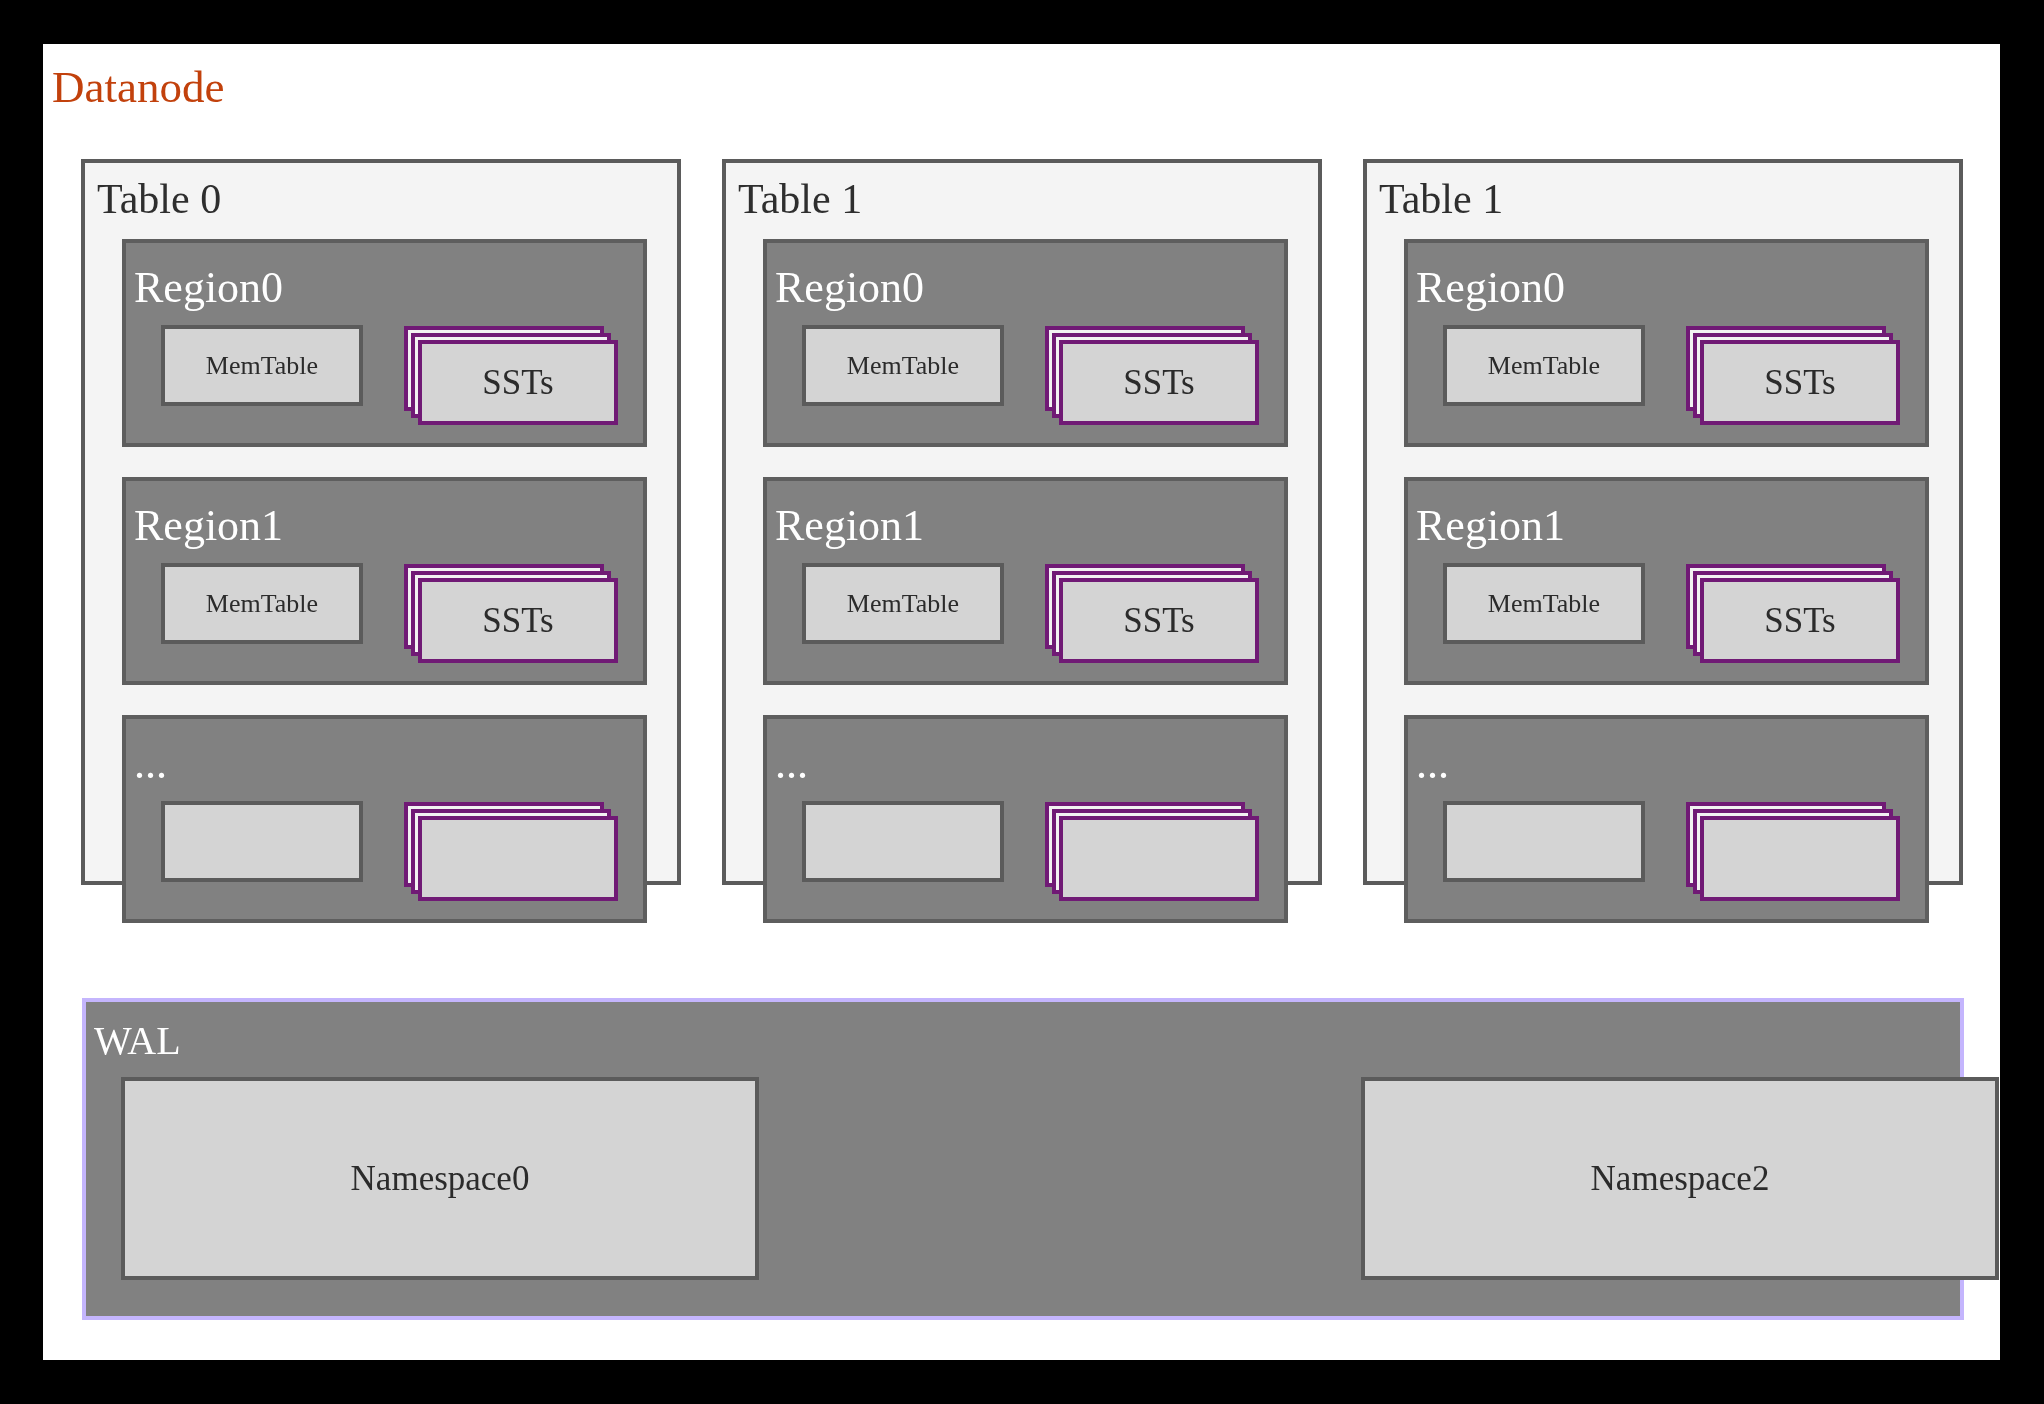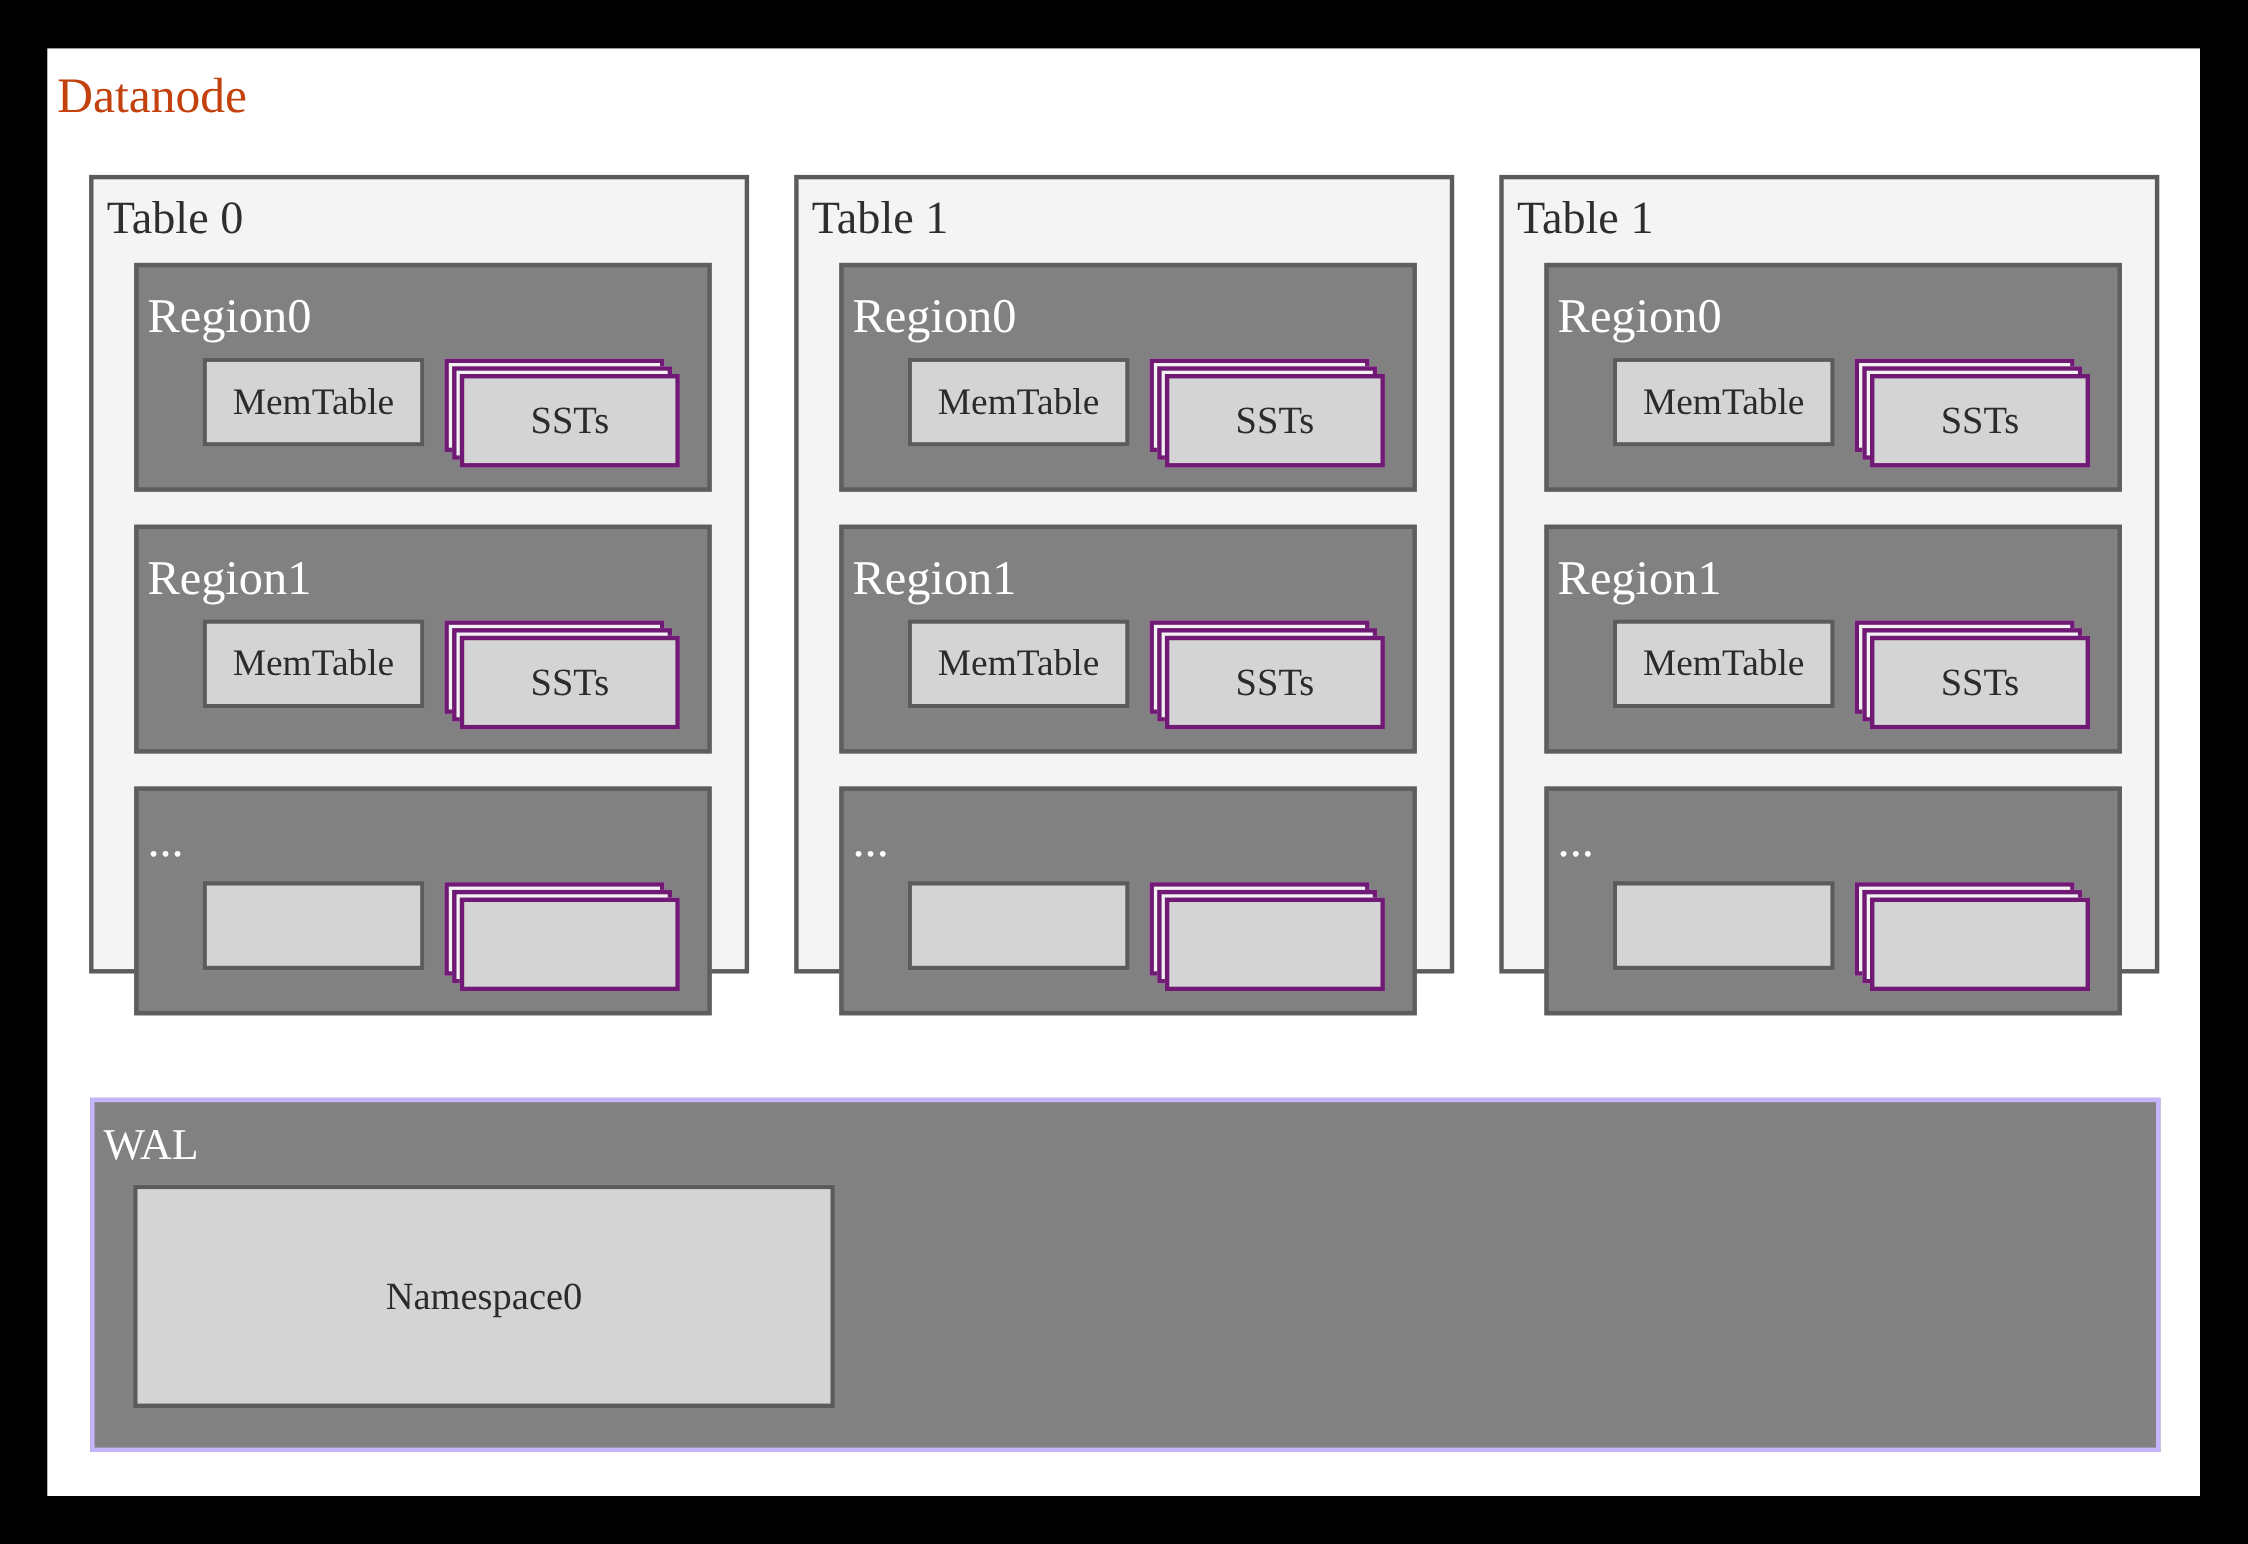--- a/index.html
+++ b/index.html
@@ -6,21 +6,21 @@
   *{box-sizing:border-box;font-family:"Liberation Serif","DejaVu Serif",serif;}
   .page{position:absolute;left:43px;top:44px;width:1957px;height:1316px;background:#ffffff;}
   .diagram-title{position:absolute;left:9px;top:16px;font-size:45px;line-height:1.2;color:#c2410c;}
   .tablebox{position:absolute;top:115px;width:600px;height:726px;background:#f4f4f4;border:4px solid #5b5b5b;}
   .t0{left:38px}.t1{left:679px}.t2{left:1320px}
   .table-label{position:absolute;left:12px;top:12px;font-size:42px;line-height:1.15;color:#2e2e2e;}
   .region{position:absolute;left:37px;width:525px;height:208px;background:#818181;border:4px solid #5e5e5e;}
   .r0{top:76px}.r1{top:314px}.r2{top:552px}
   .region-label{position:absolute;left:8px;top:22px;font-size:44px;font-weight:normal;line-height:1.05;color:#ffffff;}
   .membox{position:absolute;left:35px;top:82px;width:202px;height:81px;background:#d4d4d4;border:4px solid #5b5b5b;
-          display:flex;align-items:center;justify-content:center;font-size:34px;color:#2b2b2b;margin-left:23px;}
+          display:flex;align-items:center;justify-content:center;font-size:26px;color:#2b2b2b;}
   .ssts{position:absolute;left:278px;top:83px;width:214px;height:99px;}
   .sheet{position:absolute;width:200px;height:85px;border:4px solid #701a75;background:#f2f2f2;}
   .sheet.b2{left:0;top:0}
   .sheet.b1{left:7px;top:7px}
   .sheet.front{left:14px;top:14px;background:#d4d4d4;display:flex;align-items:center;justify-content:center;
                font-size:35px;color:#2b2b2b;}
   .wal{position:absolute;left:39px;top:954px;width:1882px;height:322px;background:#818181;border:4px solid #c4b5fd;}
   .wal-label{position:absolute;left:8px;top:18px;font-size:40px;line-height:1.05;color:#ffffff;}
   .ns{position:absolute;top:75px;width:638px;height:203px;background:#d4d4d4;border:4px solid #5b5b5b;
       display:flex;align-items:center;justify-content:center;font-size:35px;color:#2b2b2b;}
@@ -121,14 +121,15 @@
         <div class="sheet b2"></div>
         <div class="sheet b1"></div>
         <div class="sheet front"></div>
       </div>
     </div>
   </div>
 
   <div class="wal">
     <div class="wal-label">WAL</div>
     <div class="ns ns0">Namespace0</div>
+    <div class="ns ns2">Namespace2</div>
   </div>
 </div>
 
 </body></html>

